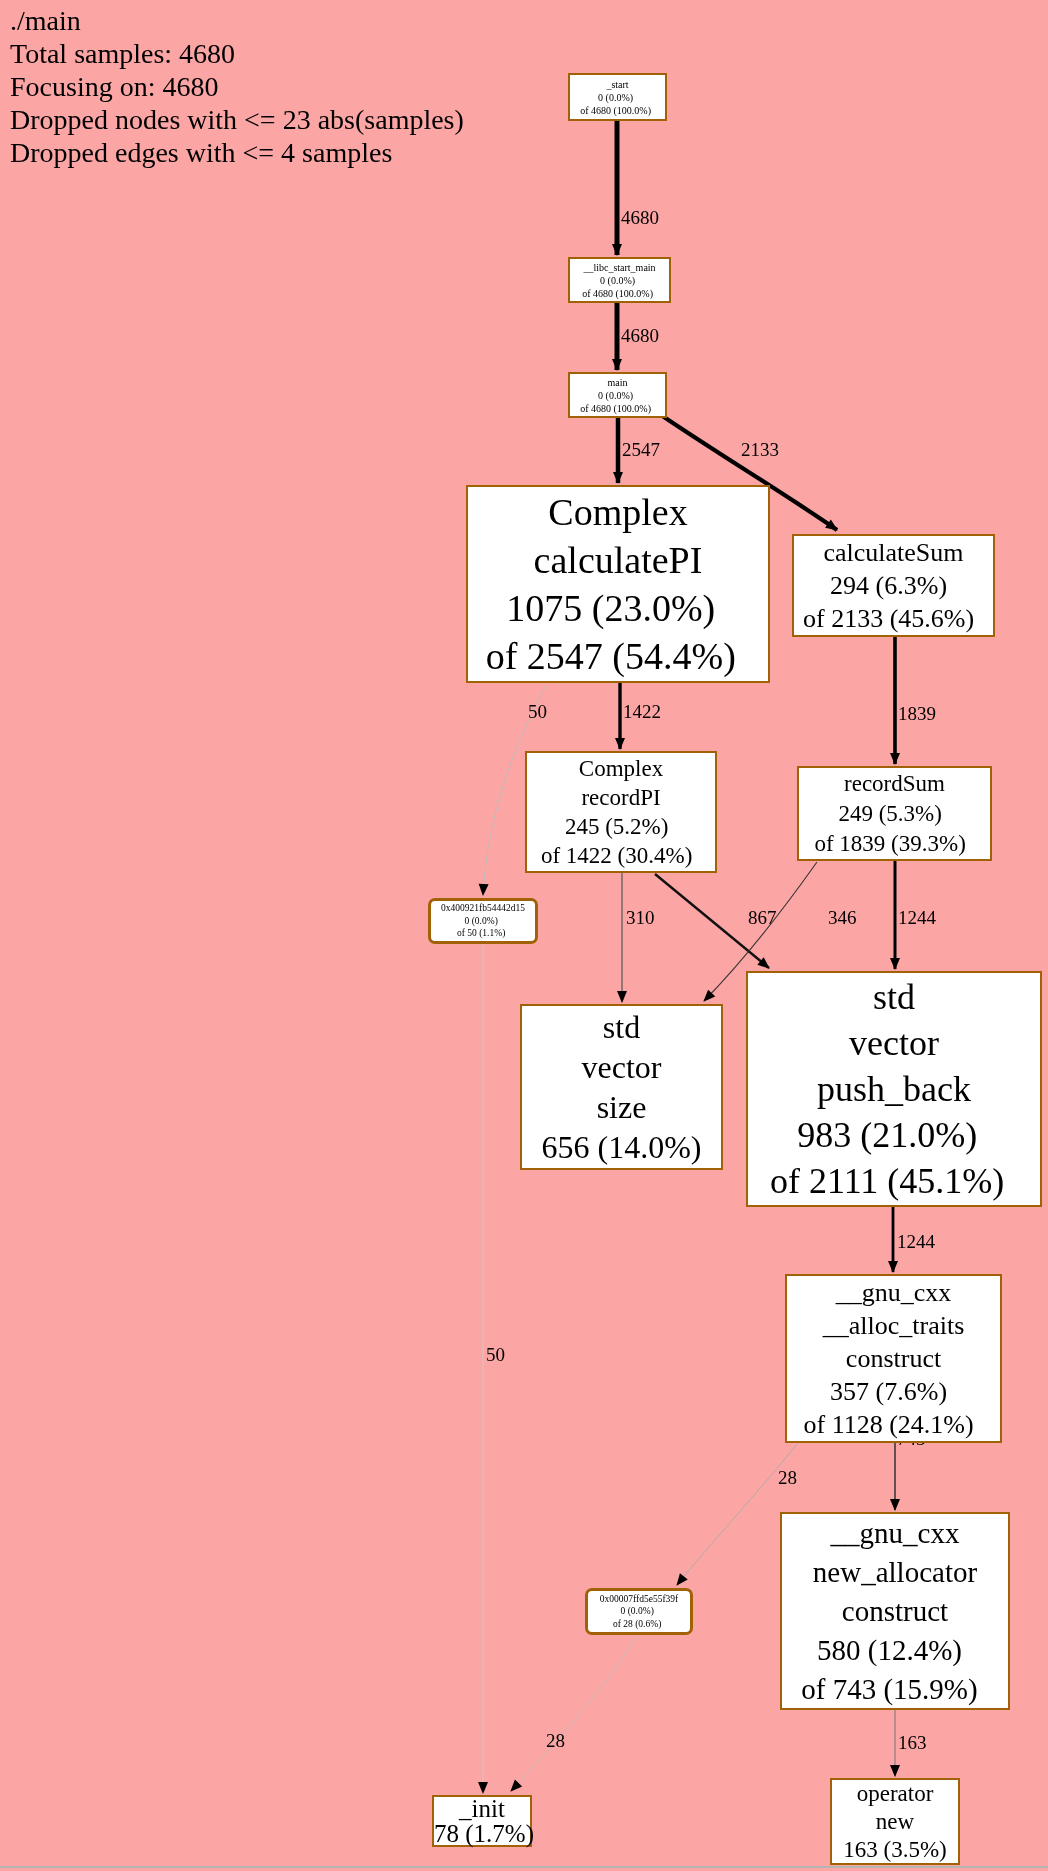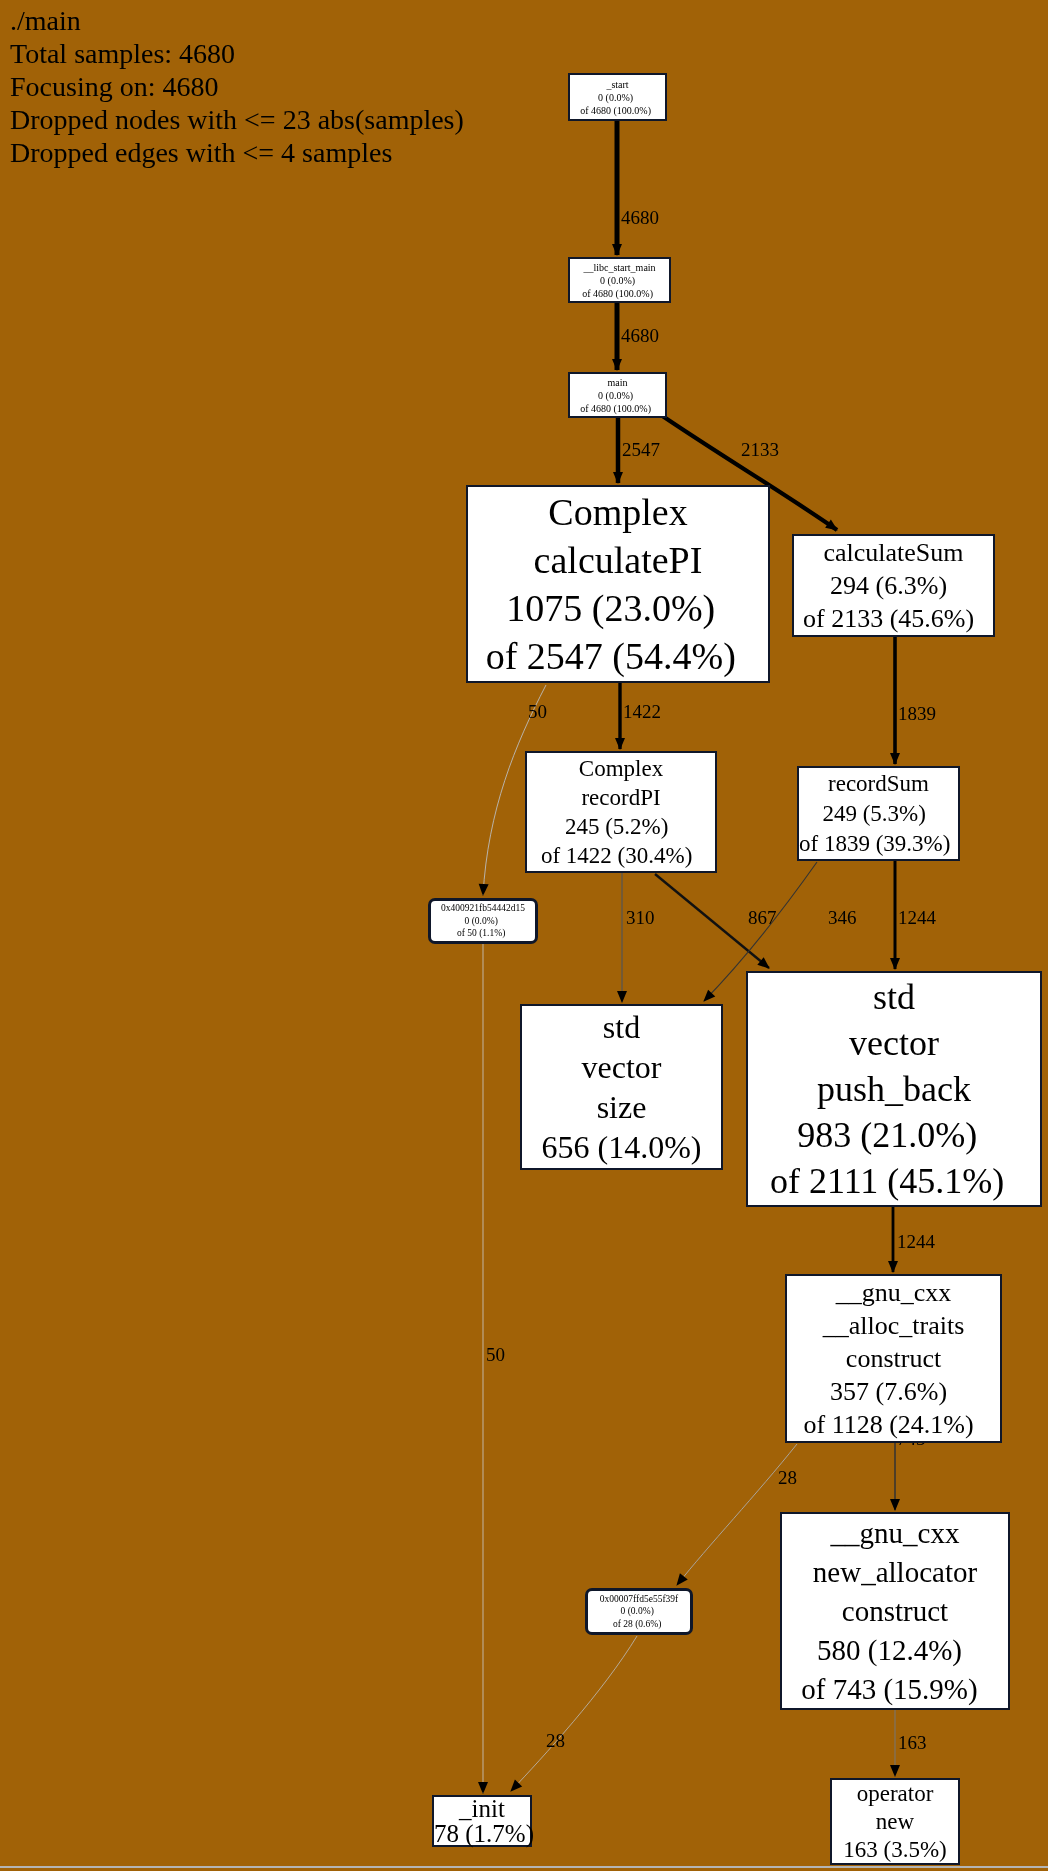--- a/index.html
+++ b/index.html
@@ -1,23 +1,23 @@
 <!DOCTYPE html>
 <html><head>
 <meta charset="utf-8">
 <style>
   html,body{margin:0;padding:0;background:#fff;}
   .canvas{
-    position:relative;width:1048px;height:1871px;background:#a16207;
+    position:relative;width:1048px;height:1871px;background:#fca5a5;
     font-family:"Liberation Serif","DejaVu Serif",serif;color:#000;overflow:hidden;
   }
   .header{position:absolute;left:10px;top:4px;font-size:28px;line-height:33px;white-space:nowrap;}
   .edges{position:absolute;left:0;top:0;}
   .node{
-    position:absolute;border:2px solid #0f172a;background:#fff;box-sizing:border-box;
+    position:absolute;border:2px solid #a16207;background:#fff;box-sizing:border-box;
     display:flex;flex-direction:column;justify-content:center;
   }
   .node.thick{border-width:3px;border-radius:7px;}
   .nl{text-align:center;white-space:nowrap;}
   .nl.num{padding-right:.38em;}
   .elabel{position:absolute;font-size:19px;line-height:20px;white-space:nowrap;}
   .bottom-line{position:absolute;left:0;top:1866px;width:1048px;height:2px;background:#b4b4b4;}
 </style>
 </head>
 <body>
@@ -107,21 +107,21 @@
     <div class="nl num">of 2133 (45.6%)</div>
   </div>
 
   <div class="node" style="left:525px;top:751px;width:192px;height:122px;font-size:23px;line-height:29px">
     <div class="nl name">Complex</div>
     <div class="nl name">recordPI</div>
     <div class="nl num">245 (5.2%)</div>
     <div class="nl num">of 1422 (30.4%)</div>
   </div>
 
-  <div class="node" style="left:797px;top:766px;width:163px;height:95px;font-size:23px;line-height:30px">
+  <div class="node" style="left:797px;top:766px;width:195px;height:95px;font-size:23px;line-height:30px">
     <div class="nl name">recordSum</div>
     <div class="nl num">249 (5.3%)</div>
     <div class="nl num">of 1839 (39.3%)</div>
   </div>
 
   <div class="node thick" style="left:428px;top:898px;width:110px;height:46px;font-size:9.5px;line-height:12.5px">
     <div class="nl name">0x400921fb54442d15</div>
     <div class="nl num">0 (0.0%)</div>
     <div class="nl num">of 50 (1.1%)</div>
   </div>

